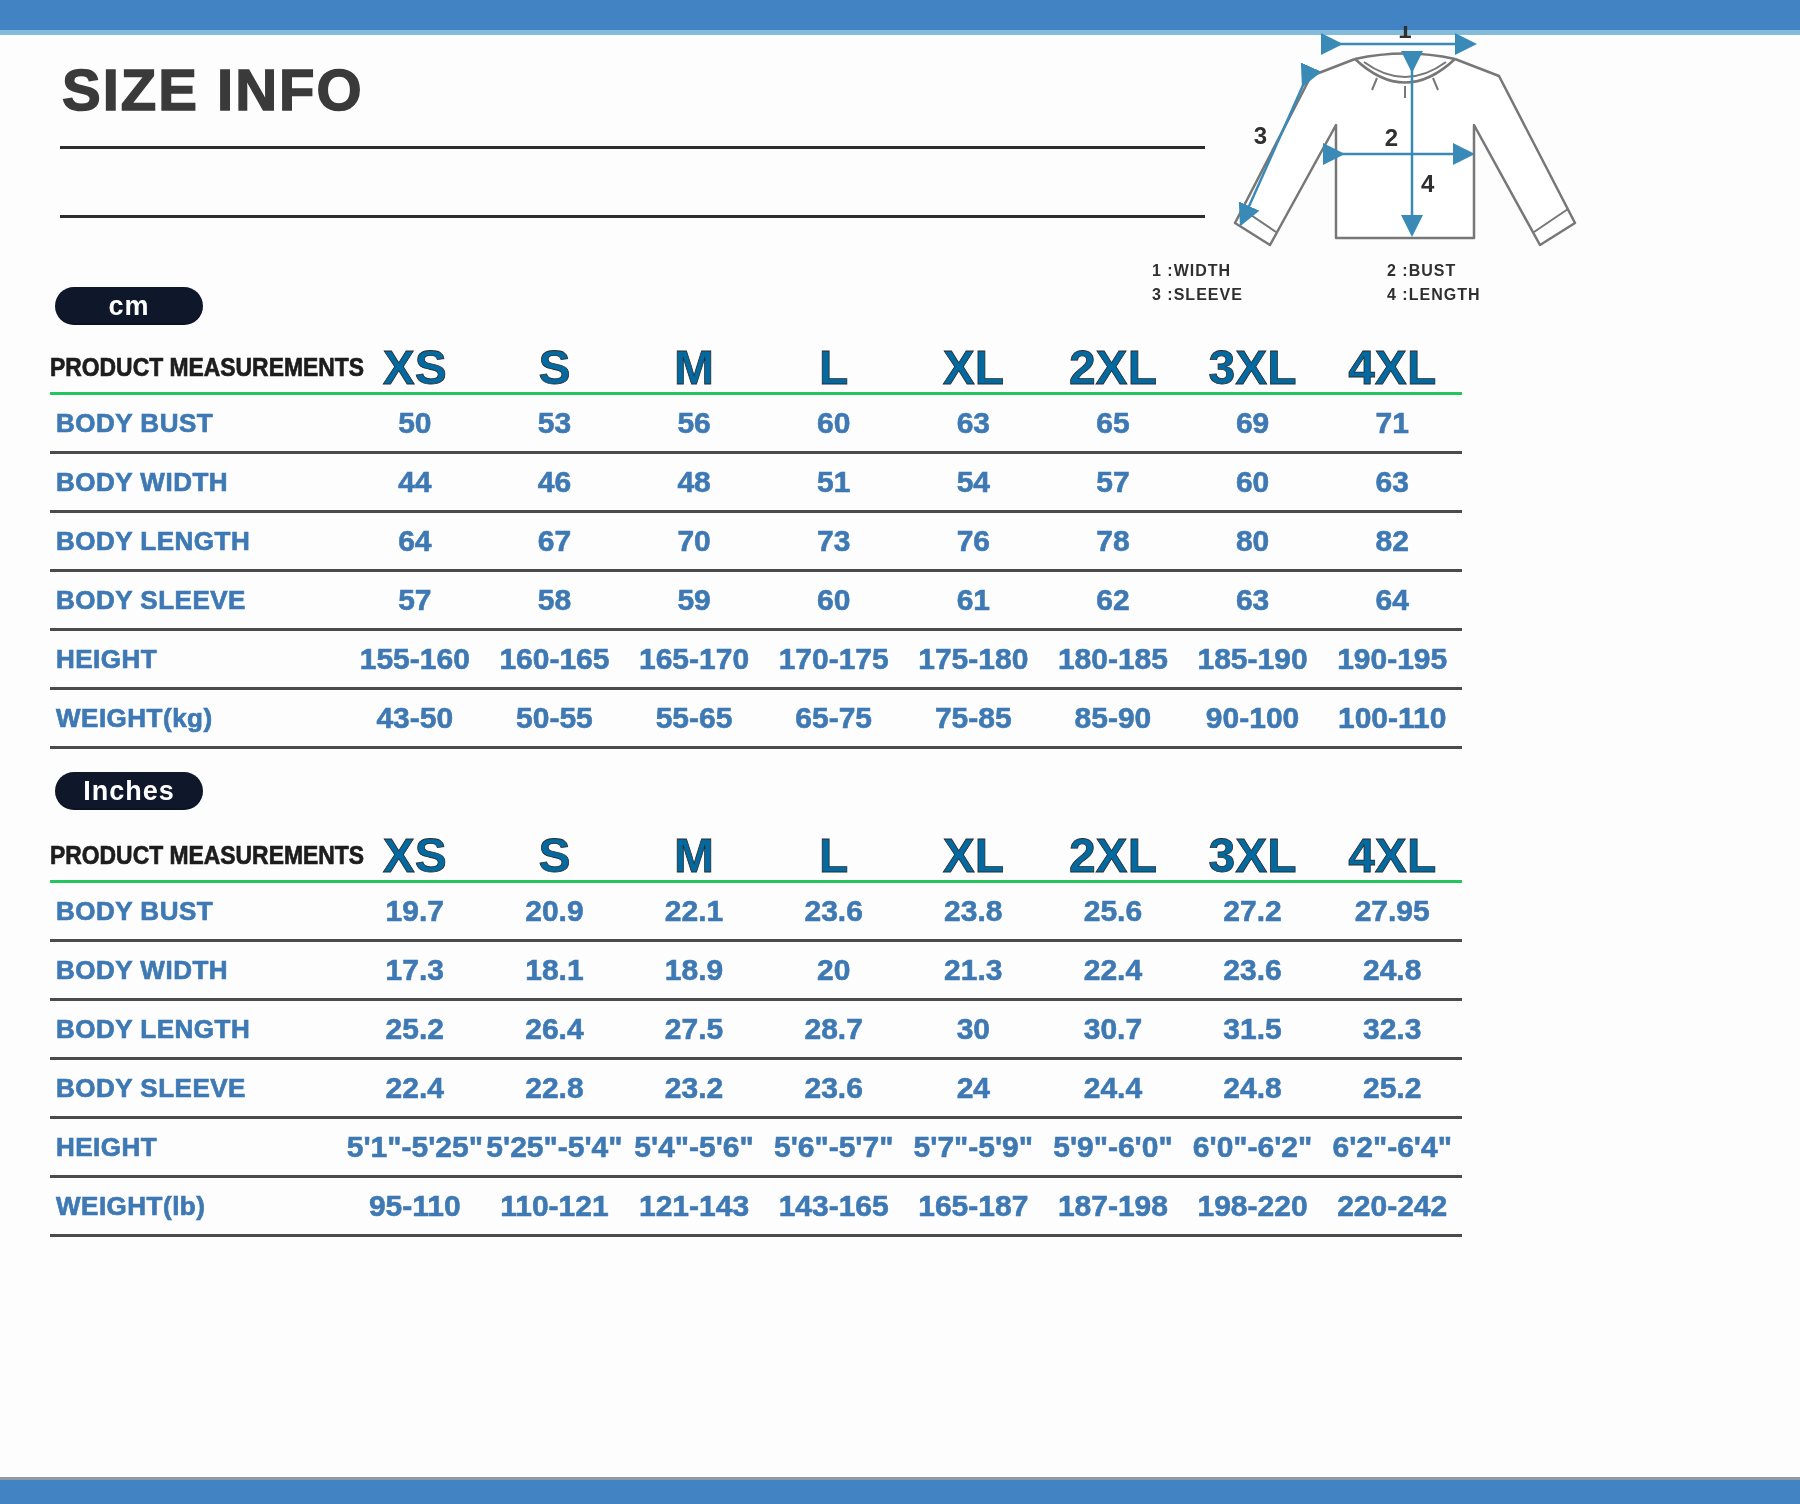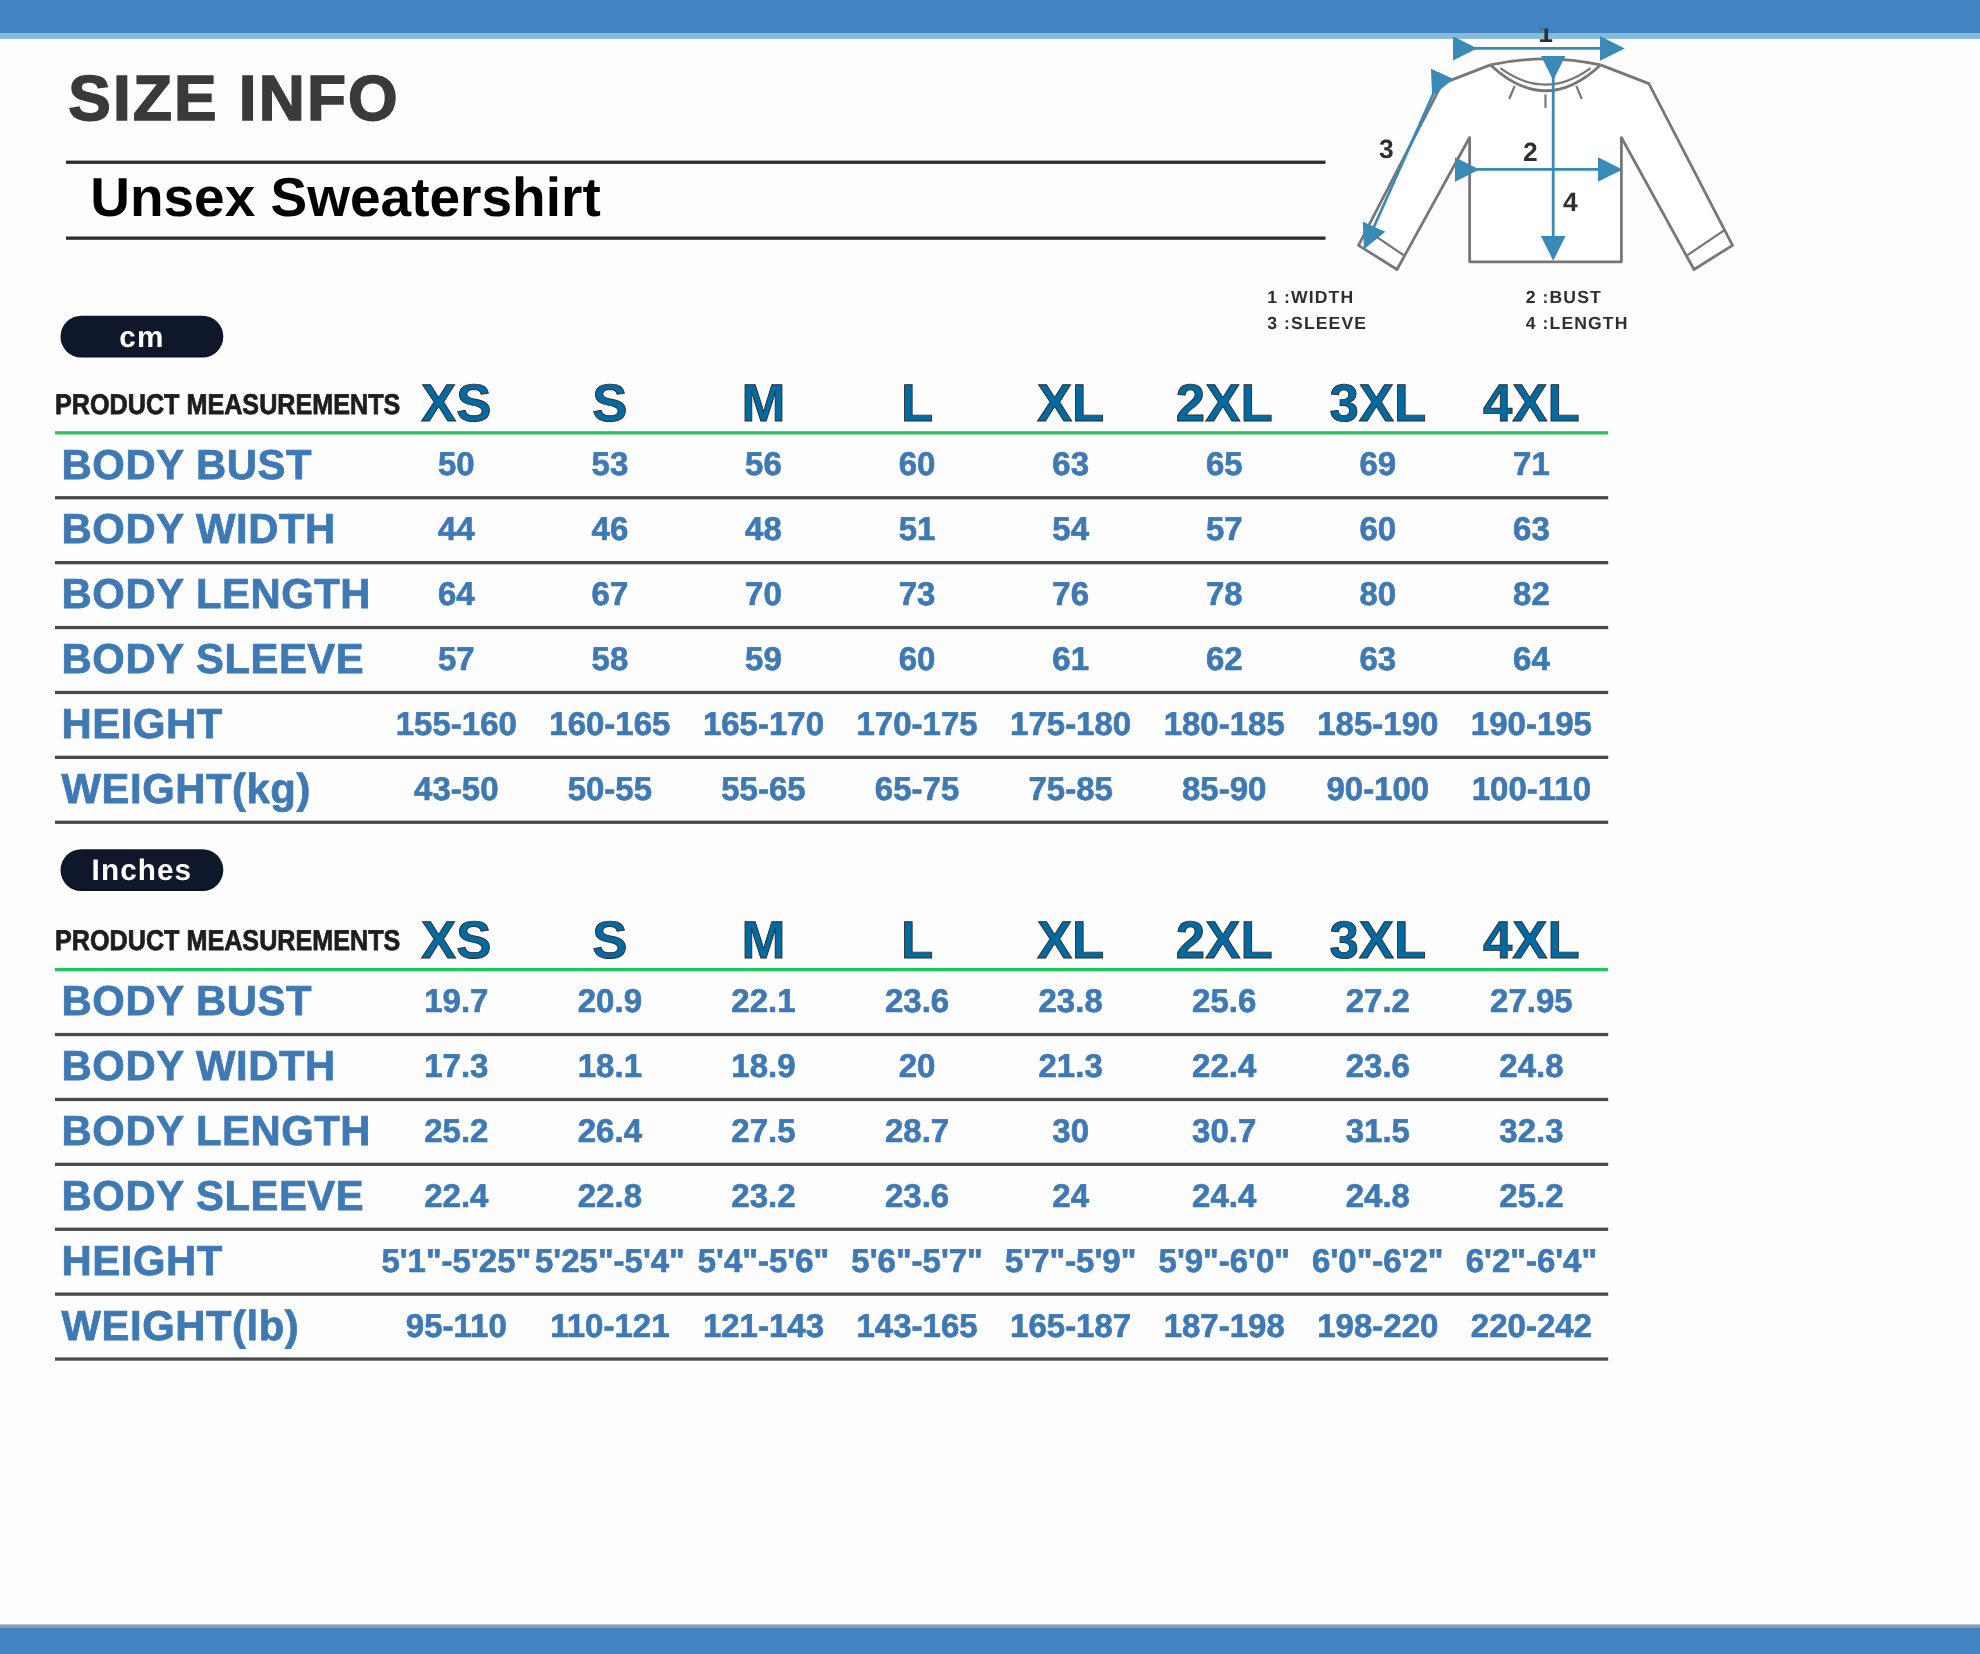--- a/index.html
+++ b/index.html
@@ -34,34 +34,33 @@
   
   .size-table{position:absolute;left:50px;width:1412px;}
   #table-cm{top:340px;}
   #table-inches{top:828px;}
   .trow{display:grid;grid-template-columns:295px repeat(8,1fr);border-bottom:3px solid #4b4b4b;align-items:center;}
   .thead{height:52px;border-bottom:3px solid #22c55e;}
   .trow:not(.thead){height:56px;}
   .tcell{text-align:center;}
   .hcell{font-size:48px;color:#0369a1;-webkit-text-stroke:0.8px #2b2b2b;}
   .hlabel{font-size:26px;color:#1d1d1d;text-align:left;transform:scaleX(.88);transform-origin:left center;white-space:nowrap;-webkit-text-stroke:0.7px #1d1d1d;}
-  .lcell{text-align:left;padding-left:6px;font-size:38px;color:#3e79b4;letter-spacing:0.5px;-webkit-text-stroke:0.7px #3e79b4;white-space:nowrap;}
+  .lcell{text-align:left;padding-left:6px;font-size:26px;color:#3e79b4;letter-spacing:0.5px;-webkit-text-stroke:0.7px #3e79b4;white-space:nowrap;}
   .vcell{font-size:30px;color:#3e79b4;-webkit-text-stroke:0.6px #3e79b4;white-space:nowrap;}
   svg text{font-family:"Liberation Sans",sans-serif;font-weight:bold;}
 </style>
 </head>
 <body>
 
 <div id="stage">
 
   <div id="topbar"></div>
 
   <div id="page-title">SIZE INFO</div>
   <div class="hrule" id="rule-top"></div>
-  <div id="page-subtitle">Unsex Sweatershirt</div>
   <div class="hrule" id="rule-bottom"></div>
 
   <div id="diagram">
     <svg width="580" height="240" viewBox="0 0 580 240">
       <defs>
         <marker id="ah" markerWidth="9" markerHeight="9" refX="7" refY="4.5" orient="auto">
           <path d="M0,0 L9,4.5 L0,9 z" fill="#3a8ab8"></path>
         </marker>
       </defs>
 

